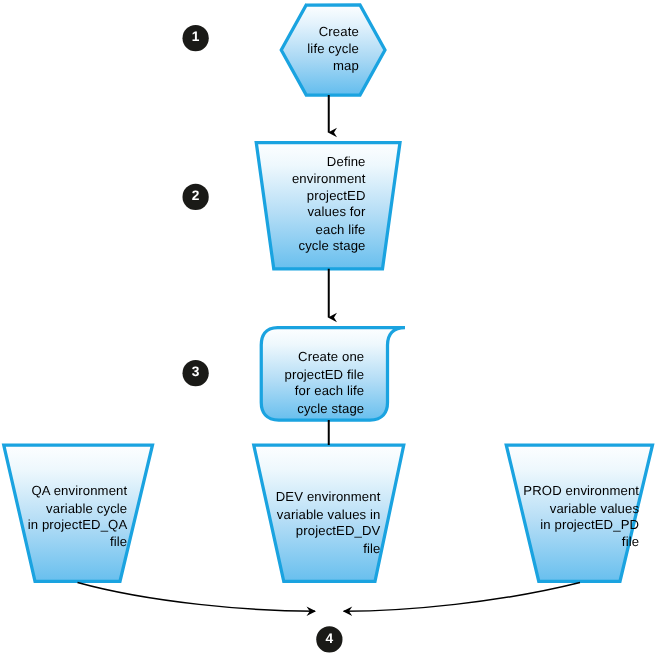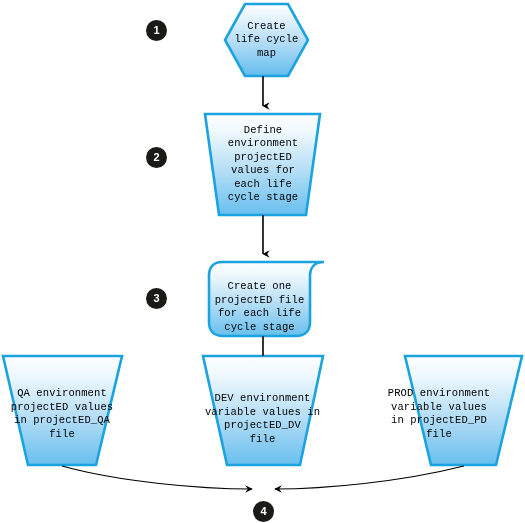--- a/index.html
+++ b/index.html
@@ -22,28 +22,27 @@
     left: 0;
     top: 0;
     width: 525px;
     height: 523px;
   }
   .node-label {
     position: absolute;
     display: flex;
     align-items: center;
     justify-content: center;
-    text-align: center;
+    text-align: right;
     color: #000000;
     font-size: 10.5px;
     line-height: 13.5px;
     letter-spacing: 0.1px;
     pointer-events: none;
     white-space: pre-line;
-    font-family: Liberation Mono, monospace;
   }
   .badge {
     position: absolute;
     width: 21px;
     height: 21px;
     border-radius: 50%;
     background: #1a1a17;
     color: #ffffff;
     font-size: 11px;
     font-weight: bold;
@@ -114,30 +113,30 @@
 values for
 each life
 cycle stage</div>
 
   <div class="node-label" style="left:212px; top:265px; width:95px; height:84px;">Create one
 projectED file
 for each life
 cycle stage</div>
 
   <div class="node-label" style="left:5px; top:383px; width:114px; height:62px;">QA environment
-projectED values
+variable cycle
 in projectED_QA
 file</div>
 
   <div class="node-label" style="left:204px; top:388px; width:117px; height:62px;">DEV environment
 variable values in
 projectED_DV
 file</div>
 
-  <div class="node-label" style="left:382px; top:383px; width:114px; height:62px;">PROD environment
+  <div class="node-label" style="left:408px; top:383px; width:114px; height:62px;">PROD environment
 variable values
 in projectED_PD
 file</div>
 
   <div class="badge" style="left:146px; top:20px;">1</div>
   <div class="badge" style="left:146px; top:147px;">2</div>
   <div class="badge" style="left:146px; top:288px;">3</div>
   <div class="badge" style="left:253px; top:501px;">4</div>
 
 </div>

